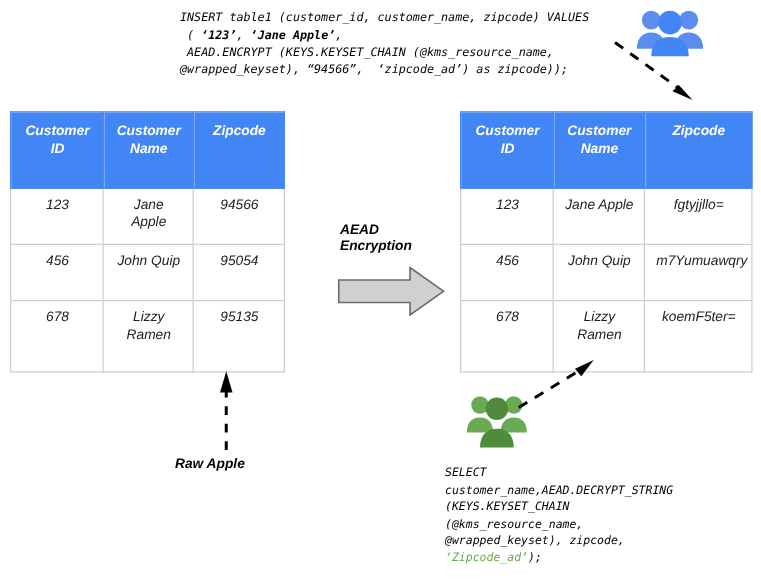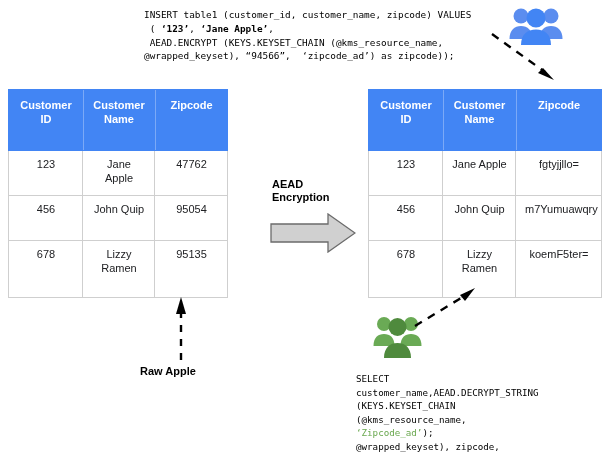--- a/index.html
+++ b/index.html
@@ -12,21 +12,21 @@
     font-family: "Liberation Sans", sans-serif;
     color: #000000;
   }
   #canvas {
     position: relative;
     width: 609px;
     height: 469px;
     overflow: hidden;
     background: #ffffff;
   }
-  .abs { position: absolute; }
+  .abs { position: absolute; font-style: italic; }
 
   
   .sql {
     font-family: "DejaVu Sans Mono", "Liberation Mono", monospace;
     font-size: 9.4px;
     line-height: 13.8px;
     color: #000000;
     white-space: pre;
   }
   .sql .b { font-weight: bold; }
@@ -145,21 +145,21 @@
         <tr>
           <th>Customer ID</th>
           <th class="divider">Customer Name</th>
           <th class="divider">Zipcode</th>
         </tr>
       </thead>
       <tbody>
         <tr>
           <td>123</td>
           <td>Jane Apple</td>
-          <td>47762</td>
+          <td>94566</td>
         </tr>
         <tr>
           <td>456</td>
           <td>John Quip</td>
           <td>95054</td>
         </tr>
         <tr class="tall">
           <td>678</td>
           <td>Lizzy Ramen</td>
           <td>95135</td>
@@ -236,15 +236,15 @@
     </svg>
   </div>
 
   <div class="abs" id="dash-bottom">
     <svg width="70" height="45" viewBox="0 0 70 45">
       <line x1="2" y1="42" x2="53" y2="11" stroke="#000" stroke-width="2.4" stroke-dasharray="8,7"></line>
       <polygon points="62,4 47,11 52,17" fill="#000"></polygon>
     </svg>
   </div>
 
-  <div class="abs sql" id="select-sql"><div><span>SELECT</span></div><div><span>customer_name,AEAD.DECRYPT_STRING</span></div><div><span>(KEYS.KEYSET_CHAIN</span></div><div><span>(@kms_resource_name,</span></div><div><span class="green">‘Zipcode_ad’</span><span>);</span></div><div><span>@wrapped_keyset), zipcode,</span></div></div>
+  <div class="abs sql" id="select-sql"><div><span>SELECT</span></div><div><span>customer_name,AEAD.DECRYPT_STRING</span></div><div><span>(KEYS.KEYSET_CHAIN</span></div><div><span>(@kms_resource_name,</span></div><div><span>@wrapped_keyset), zipcode,</span></div><div><span class="green">‘Zipcode_ad’</span><span>);</span></div></div>
 
 </div>
 
 </body></html>

